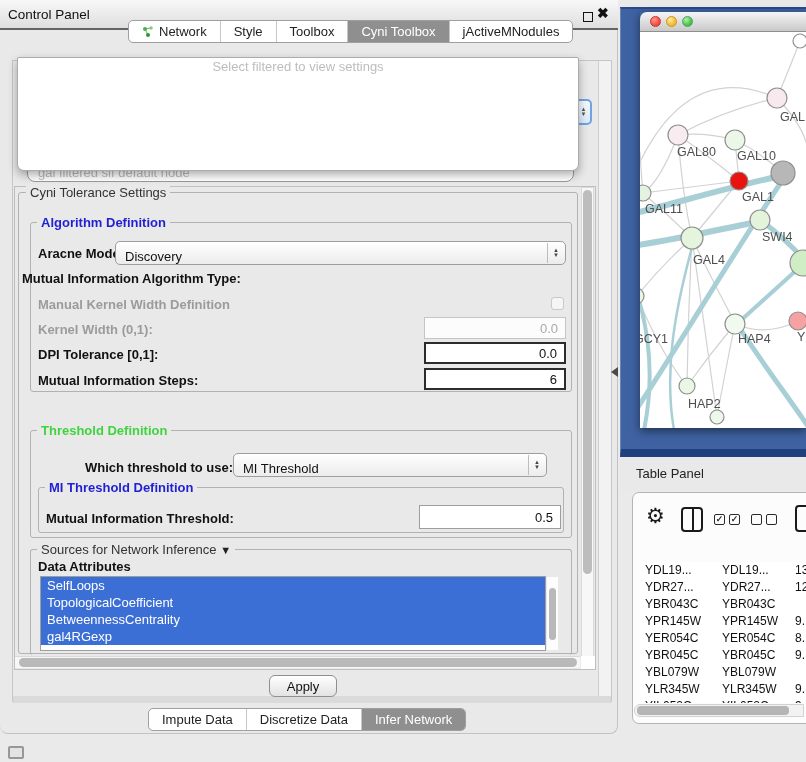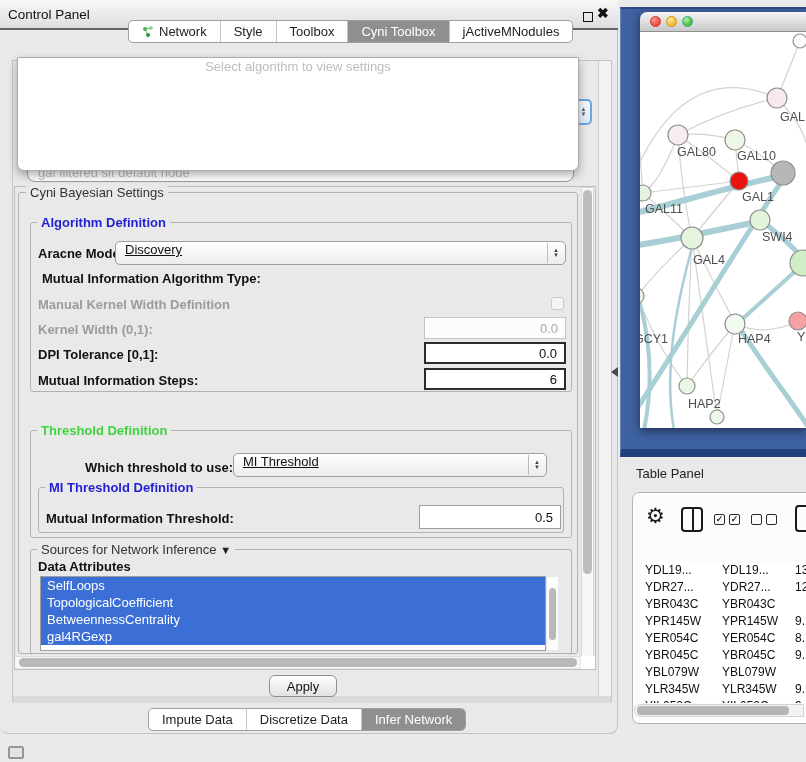--- a/index.html
+++ b/index.html
@@ -50,21 +50,21 @@
   .groupbox { border:1px solid #b2b2b2; border-radius:3px; }
   .group-label { position:absolute; background:#e9e9e9; padding:0 4px; font-size:13px; color:#333; white-space:nowrap; }
   .title-blue { color:var(--group-title-blue,#1f1fd4); font-weight:bold; }
   .title-green { color:var(--group-title-green,#3fd43f); font-weight:bold; }
 
   .lbl { font-size:13px; font-weight:bold; color:#111; white-space:nowrap; }
   .lbl.plain { font-weight:normal; color:#222; }
   .lbl.disabled { color:#9b9b9b; }
 
   .combo { border:1px solid #9e9e9e; border-radius:5px; background:linear-gradient(#ffffff,#ececec);
-        font-size:13px; color:#111; display:flex; align-items:flex-start; padding-left:9px;text-decoration:underline; }
+        font-size:13px; color:#111; display:flex; align-items:flex-end; padding-left:9px; }
   .combo .spin { position:absolute; right:1px; top:1px; bottom:1px; width:17px; border-left:1px solid #bdbdbd;
         display:flex; flex-direction:column; align-items:center; justify-content:center; font-size:6px; color:#444; line-height:5px; }
 
   .field { background:#fff; border:1px solid #9e9e9e; font-size:13px; color:#111;
         display:flex; align-items:center; justify-content:flex-end; padding:0 7px; }
   .field.strong { border:2px solid #2c2c2c; }
   .field.disabled { color:#a9a9a9; background:#fcfcfc; border-color:#c5c5c5; }
 
   #kernel-checkbox { width:13px; height:13px; border:1px solid #c9c9c9; border-radius:3px; background:#f5f5f5; }
 
@@ -168,41 +168,41 @@
 
   <div class="abs" id="combo-sliver">
     <span>gal filtered sif default node</span>
   </div>
   <div class="abs" id="spinner-fragment">
     <span>▲</span>
       <span>▼</span>
   </div>
 
   <div class="abs" id="popup">
-    <div id="popup-prompt">Select algorithm to view settings</div>
+    <div id="popup-prompt">Select filtered to view settings</div>
   </div>
 
   <div class="abs" id="viewport"></div>
 
   <div class="abs groupbox" style="left:18px;top:192px;width:560px;height:462px;"></div>
-  <div class="abs group-label" style="left:26px;top:185px;">Cyni Bayesian Settings</div>
+  <div class="abs group-label" style="left:26px;top:185px;">Cyni Tolerance Settings</div>
 
   <div class="abs groupbox" style="left:30px;top:222px;width:542px;height:170px;"></div>
   <div class="abs group-label title-blue" style="left:37px;top:215px;">Algorithm Definition</div>
 
   <div class="abs lbl" style="left:38px;top:246px;">Aracne Mode:</div>
   <div class="abs combo" style="left:115px;top:241px;width:451px;height:24px;">
     <span>Discovery</span>
     <span class="spin">
         <span>▲</span>
         <span>▼</span>
       </span>
   </div>
 
-  <div class="abs lbl" style="left:42px;top:271px;">Mutual Information Algorithm Type:</div>
+  <div class="abs lbl" style="left:22px;top:271px;">Mutual Information Algorithm Type:</div>
 
   <div class="abs lbl disabled" style="left:38px;top:297px;">Manual Kernel Width Definition</div>
   <div class="abs" id="kernel-checkbox" style="left:551px;top:297px;"></div>
 
   <div class="abs lbl disabled" style="left:38px;top:322px;">Kernel Width (0,1):</div>
   <div class="abs field disabled" style="left:424px;top:317px;width:142px;height:22px;">0.0</div>
 
   <div class="abs lbl" style="left:38px;top:347px;">DPI Tolerance [0,1]:</div>
   <div class="abs field strong" style="left:424px;top:342px;width:142px;height:22px;">0.0</div>
 

